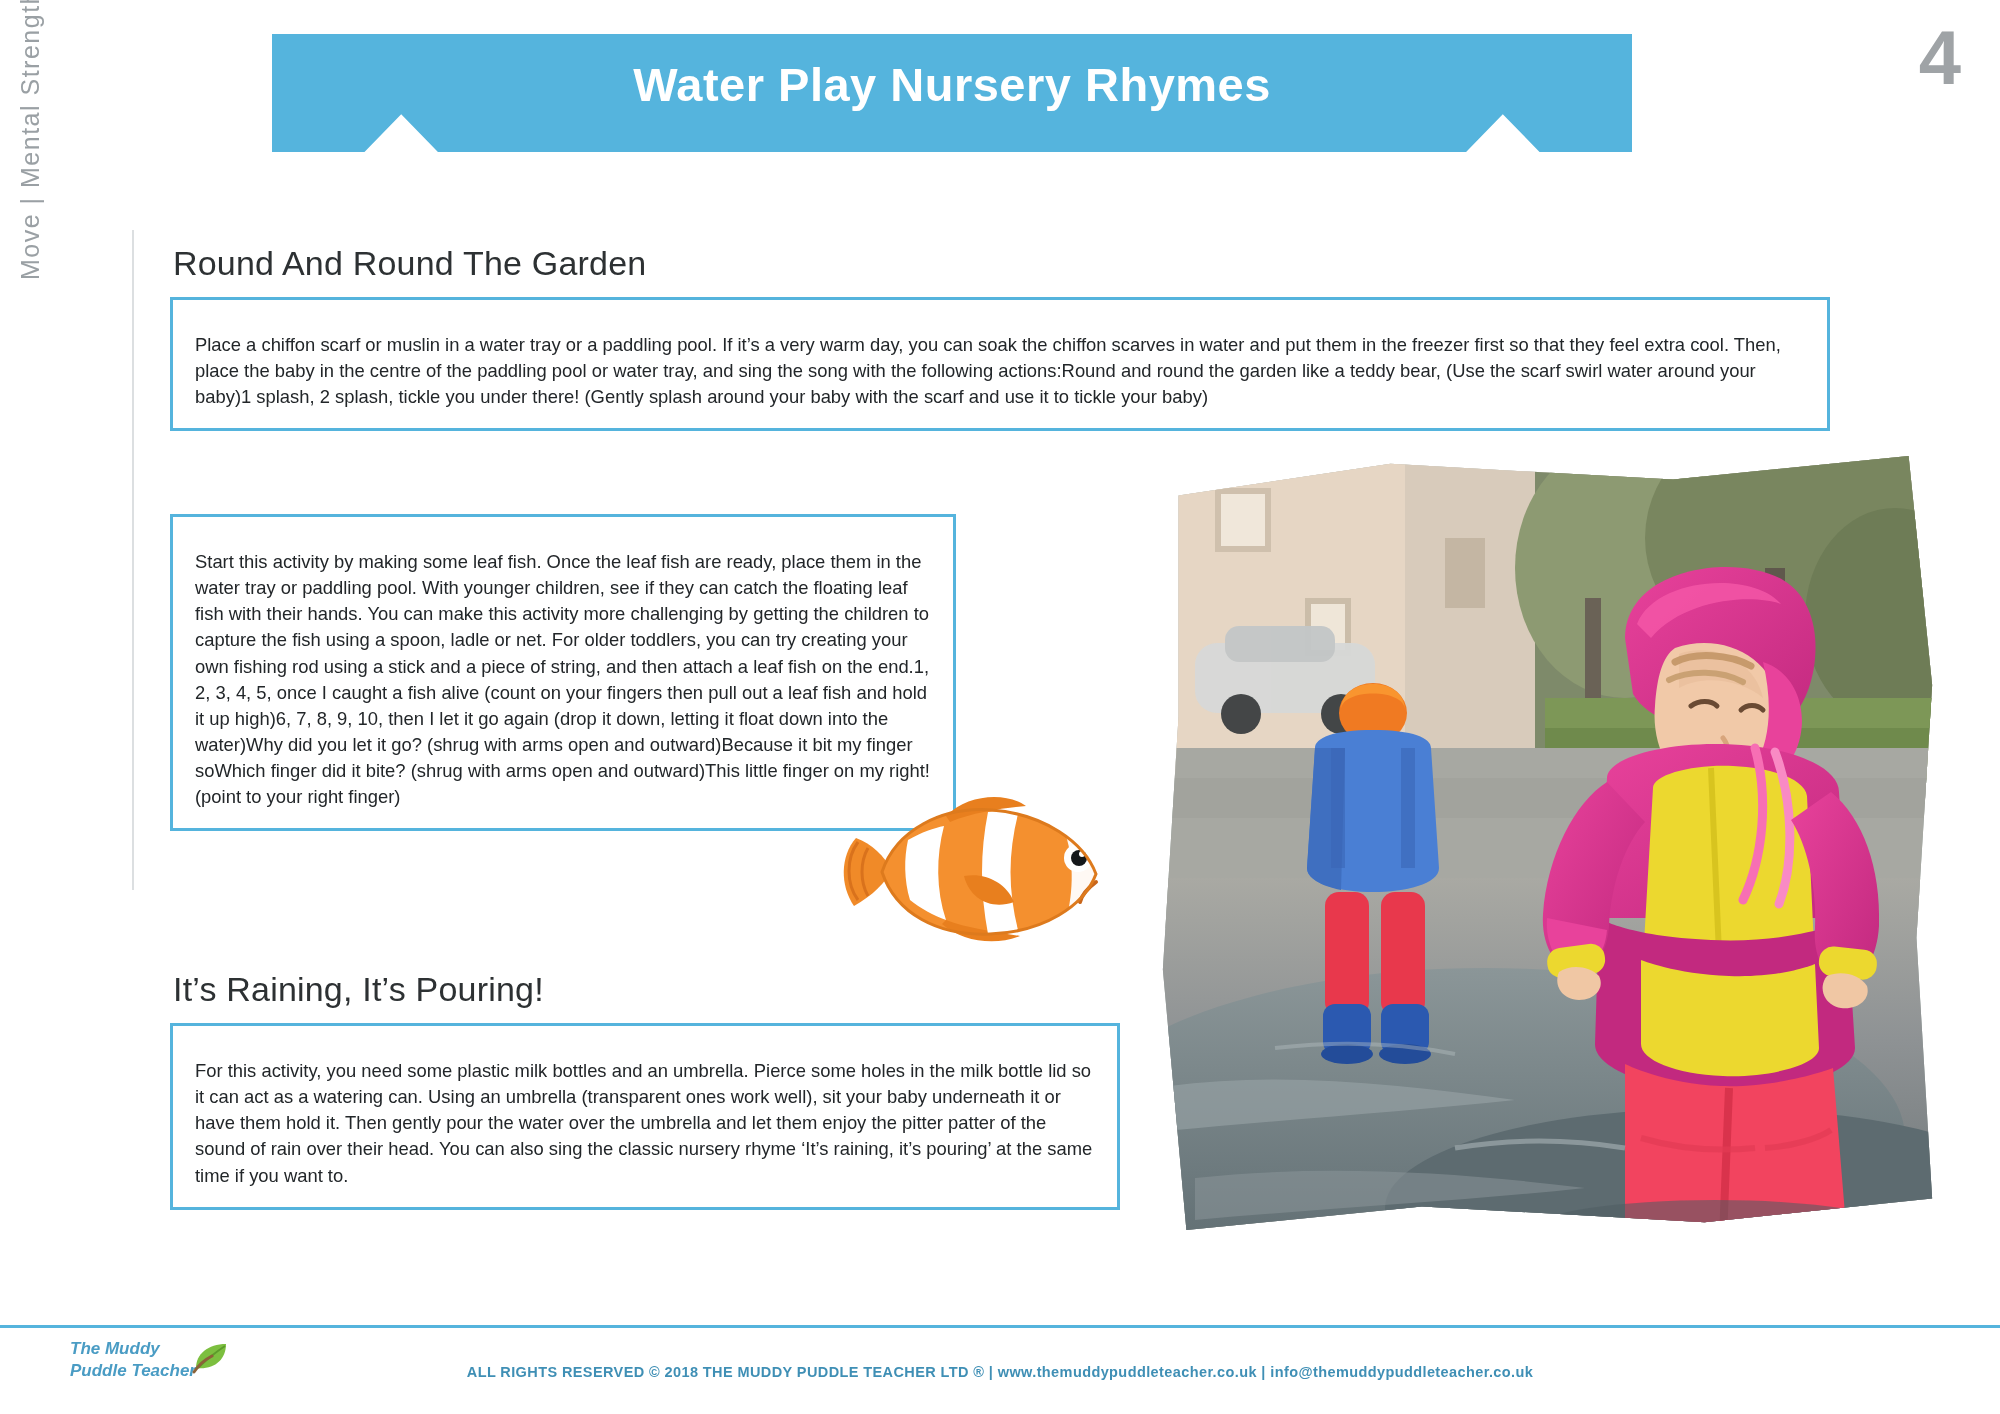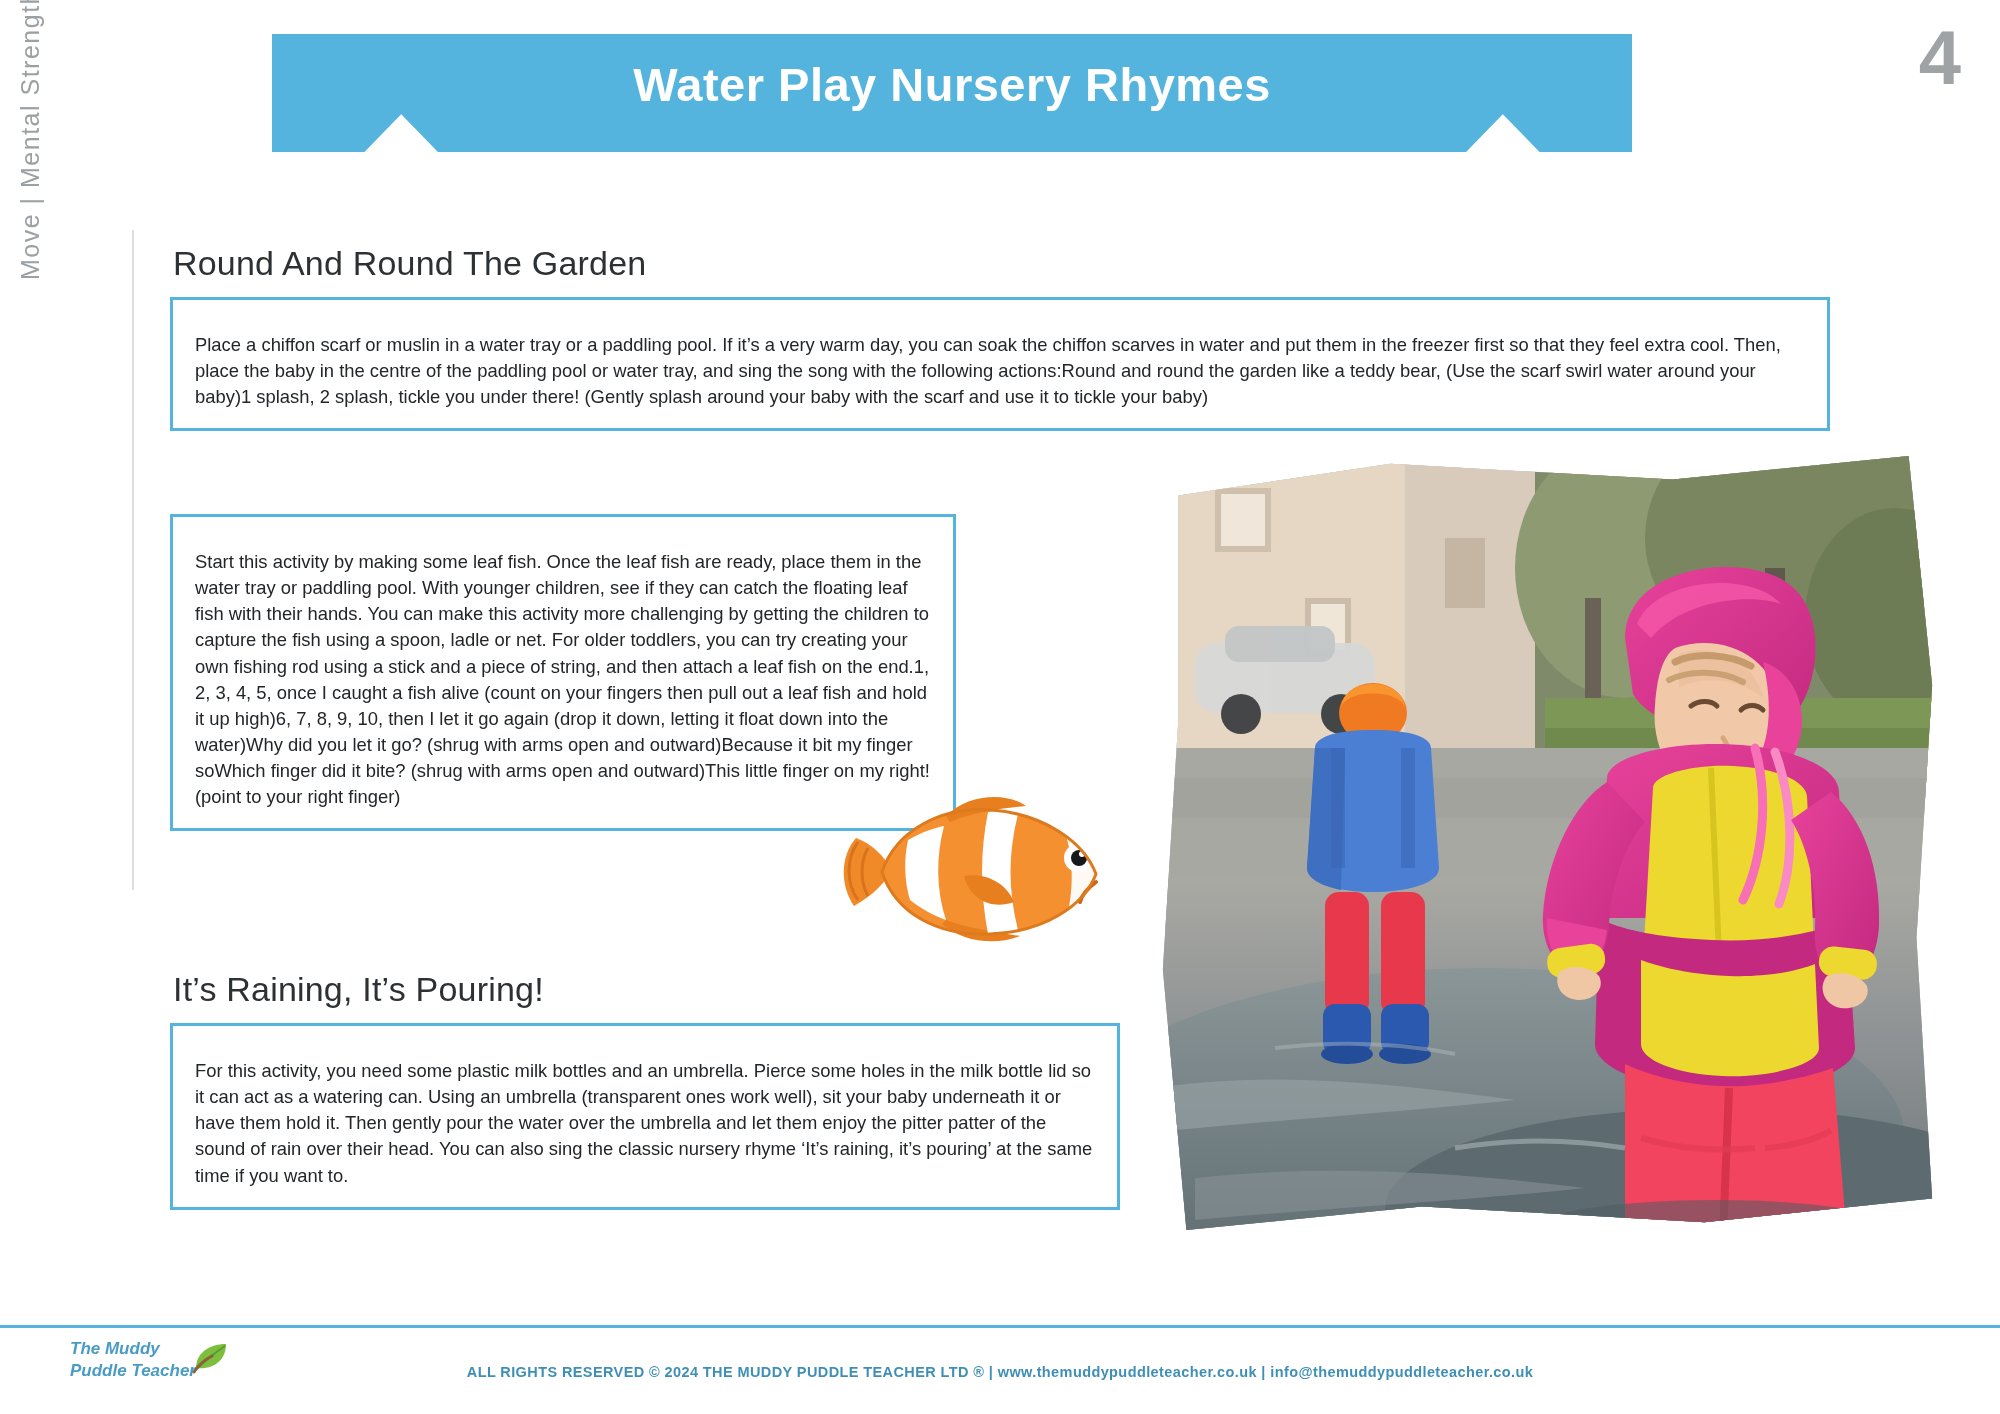--- a/index.html
+++ b/index.html
@@ -350,21 +350,21 @@
       <path d="M610 700 C640 698 664 690 676 682" fill="none" stroke="#e23a54" stroke-width="6" opacity="0.7"></path>
     </g>
 
     <ellipse cx="560" cy="780" rx="180" ry="28" fill="#4f5d63" opacity="0.55"></ellipse>
     <path d="M300 700 C360 690 420 692 470 700" fill="none" stroke="#b9c4c6" stroke-width="5" opacity="0.5"></path>
     <path d="M120 600 C190 592 250 596 300 606" fill="none" stroke="#b9c4c6" stroke-width="4" opacity="0.4"></path>
   </svg>
 </div>
 
 <div class="footer-rule"></div>
-<div class="footer-text">ALL RIGHTS RESERVED © 2024 THE MUDDY PUDDLE TEACHER LTD ® | www.themuddypuddleteacher.co.uk | info@themuddypuddleteacher.co.uk</div>
+<div class="footer-text">ALL RIGHTS RESERVED © 2018 THE MUDDY PUDDLE TEACHER LTD ® | www.themuddypuddleteacher.co.uk | info@themuddypuddleteacher.co.uk</div>
 <div class="logo">
   <div class="logo-text">
     <span>The Muddy</span><br>
     <span>Puddle Teacher</span>
   </div>
   <span class="logo-leaf">
     <svg width="40" height="34" viewBox="0 0 40 34" xmlns="http://www.w3.org/2000/svg">
       <path d="M4 28 C4 14 16 4 34 4 C34 20 22 30 4 28 Z" fill="#7cbf3f"></path>
       <path d="M6 28 C14 20 24 12 33 6" fill="none" stroke="#5c9b2b" stroke-width="2"></path>
       <path d="M2 32 C6 26 12 20 20 16" fill="none" stroke="#8c6239" stroke-width="3" stroke-linecap="round"></path>

